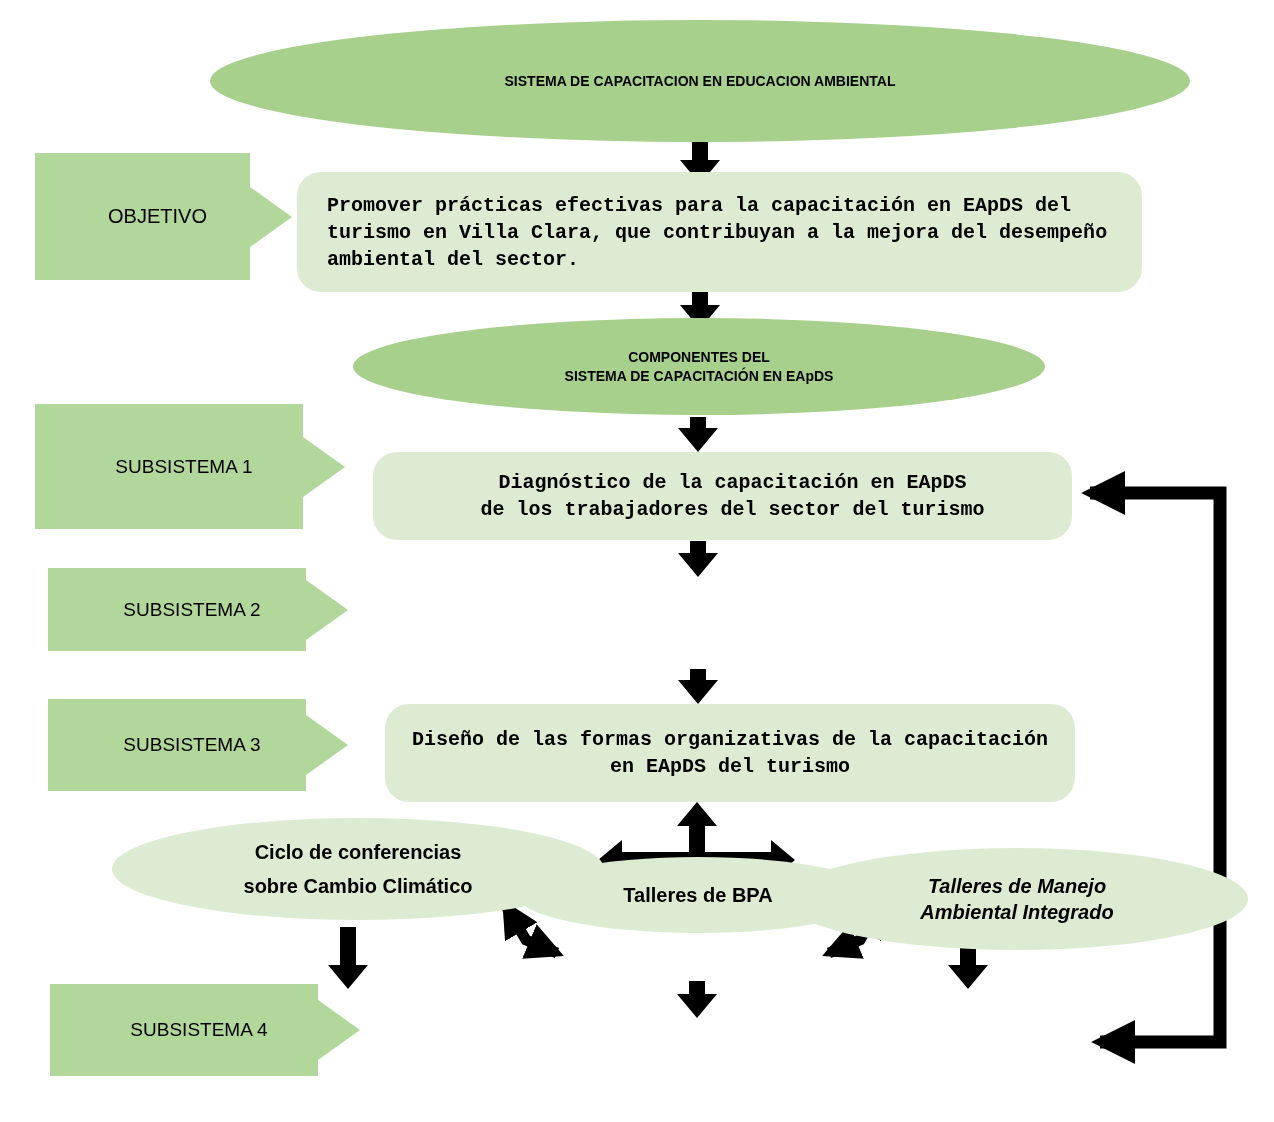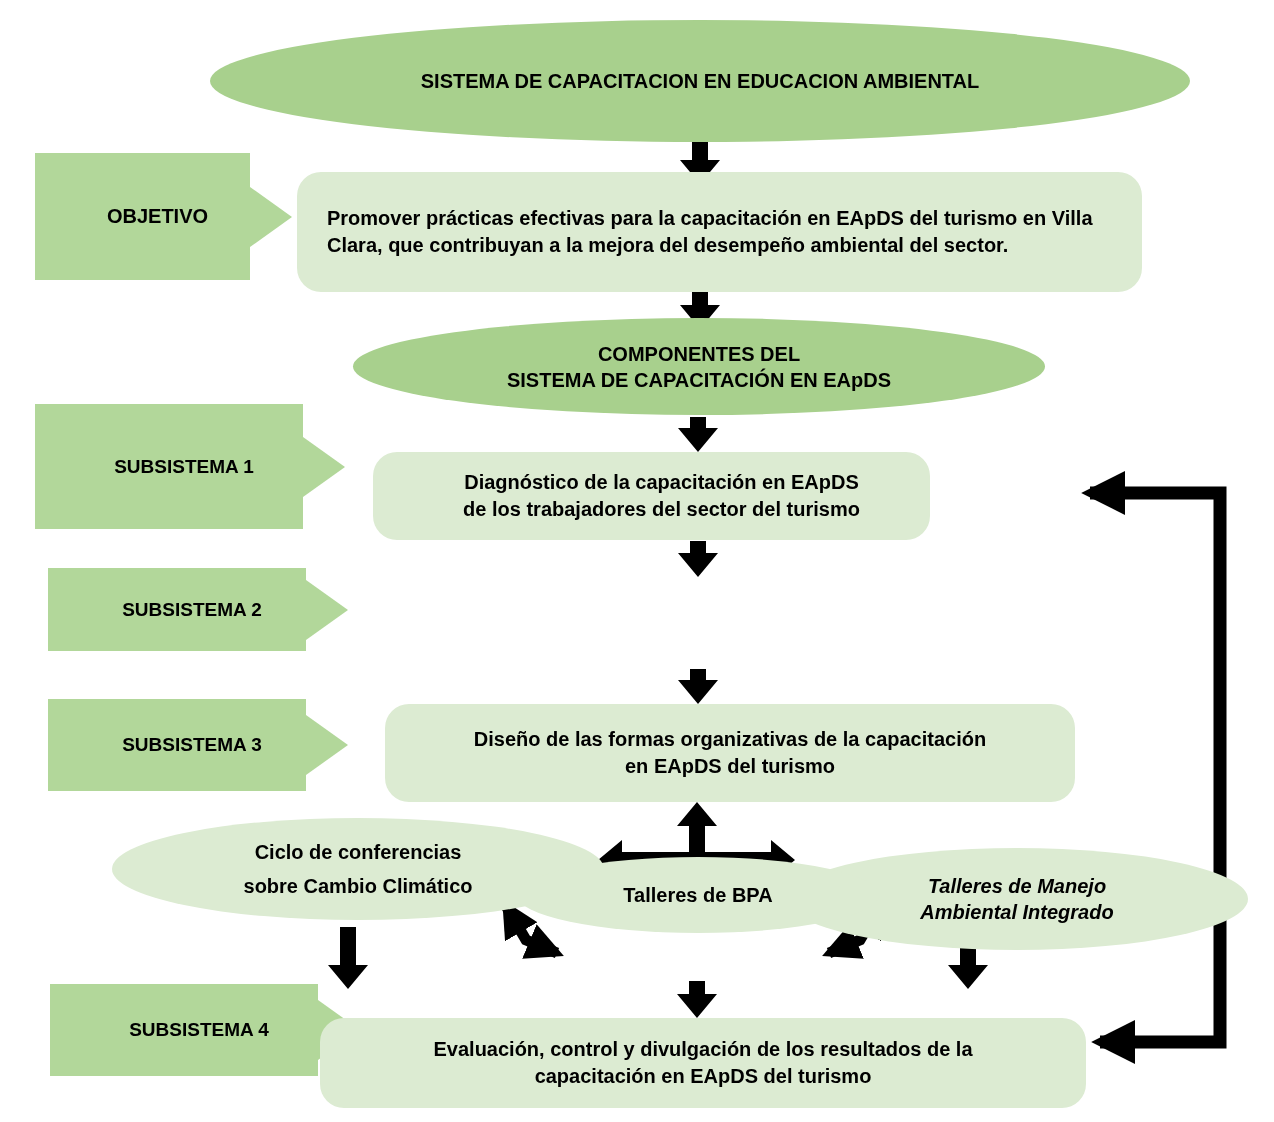--- a/index.html
+++ b/index.html
@@ -11,39 +11,39 @@
     position:absolute; border-radius:50%;
     display:flex; flex-direction:column; align-items:center; justify-content:center;
     text-align:center; font-weight:bold; line-height:1.3;
   }
   .ellipse.dark  { background:var(--dark,#a8d08d); }
   .ellipse.light { background:var(--light,#dcebd2); }
 
   .rbox {
     position:absolute; background:var(--light,#dcebd2); border-radius:24px;
     display:flex; flex-direction:column; align-items:center; justify-content:center;
-    text-align:center; font-weight:bold; line-height:1.35;
+    text-align:center; font-weight:bold; line-height:1.35;font-family:Liberation Mono, monospace;
   }
   .rbox.left-align { align-items:flex-start; text-align:left; }
 
   .label-box { position:absolute; }
   .label-rect {
     position:absolute; inset:0; background:var(--label,#b2d79a);
     display:flex; align-items:center; justify-content:center;
-    font-weight:bold; text-align:center;padding-left:30px;
+    font-weight:normal; text-align:center;padding-left:30px;
   }
   .label-arrow {
     position:absolute; left:100%; top:50%; transform:translateY(-50%);
     width:0; height:0;
     border-top:30px solid transparent; border-bottom:30px solid transparent;
     border-left:42px solid var(--label,#b2d79a);
   }
 
   svg.arrows { position:absolute; inset:0; width:1274px; height:1122px; pointer-events:none; }
-  .fs21 { font-size:20px; }
+  .fs21 { font-size:14px; }
   .fs20 { font-size:20px; }
   .fs19 { font-size:19px; }
 </style>
 </head>
 <body>
 
 <div class="canvas">
 
   <svg class="arrows" viewBox="0 0 1274 1122">
     <defs>
@@ -95,21 +95,21 @@
     <div>COMPONENTES DEL</div>
     <div>SISTEMA DE CAPACITACIÓN EN EApDS</div>
   </div>
 
   <div class="label-box" style="left:35px; top:404px; width:268px; height:125px;">
     <div class="label-rect fs19">
       <span>SUBSISTEMA 1</span>
     </div>
     <div class="label-arrow"></div>
   </div>
-  <div class="rbox fs20" style="left:373px; top:452px; width:557px; height:88px;padding-left:20px;">
+  <div class="rbox fs20" style="left:373px; top:452px; width:699px; height:88px;padding-left:20px;">
     <div>Diagnóstico de la capacitación en EApDS</div>
     <div>de los trabajadores del sector del turismo</div>
   </div>
 
   <div class="label-box" style="left:48px; top:568px; width:258px; height:83px;">
     <div class="label-rect fs19">
       <span>SUBSISTEMA 2</span>
     </div>
     <div class="label-arrow"></div>
   </div>
@@ -136,18 +136,14 @@
   <div class="ellipse light fs20" style="left:517px; top:857px; width:362px; height:76px;">
     <div>Talleres de BPA</div>
   </div>
 
   <div class="label-box" style="left:50px; top:984px; width:268px; height:92px;">
     <div class="label-rect fs19">
       <span>SUBSISTEMA 4</span>
     </div>
     <div class="label-arrow"></div>
   </div>
-  <div class="rbox fs20" style="left:320px; top:1018px; width:766px; height:90px;">
-    <div>Evaluación, control y divulgación de los resultados de la</div>
-    <div>capacitación en EApDS del turismo</div>
-  </div>
 
 </div>
 
 </body></html>

